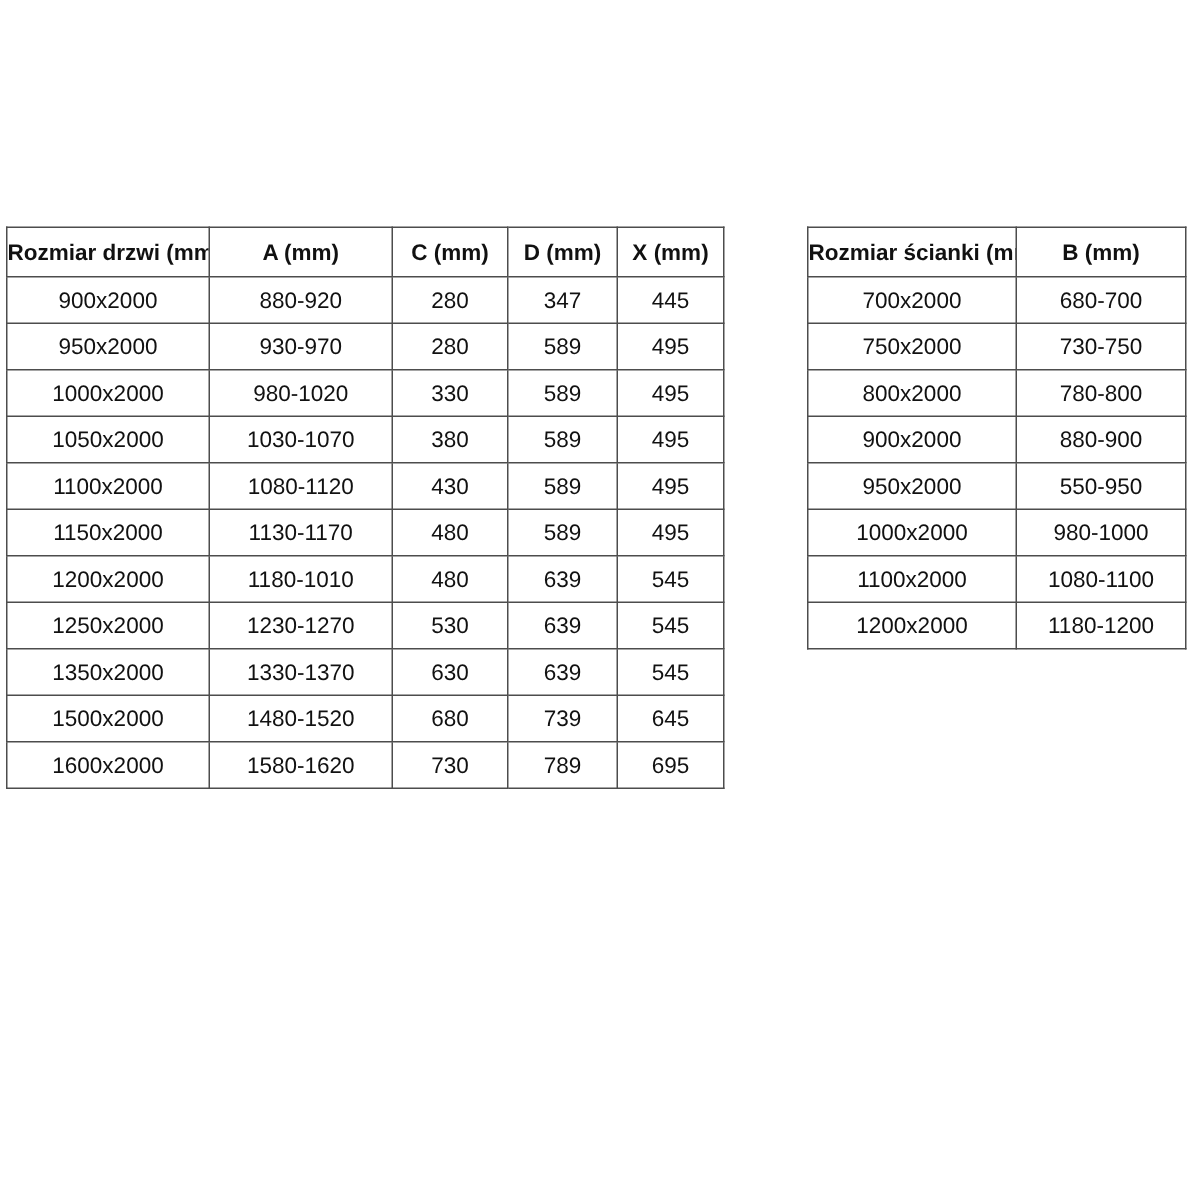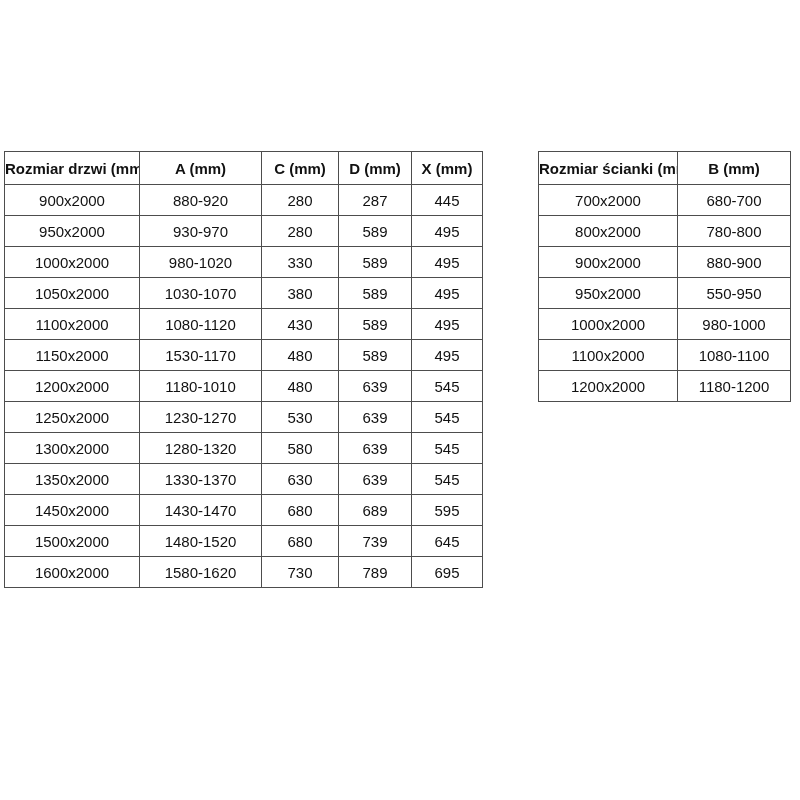--- a/index.html
+++ b/index.html
@@ -76,21 +76,21 @@
           <th>C (mm)</th>
           <th>D (mm)</th>
           <th>X (mm)</th>
         </tr>
       </thead>
       <tbody>
         <tr>
           <td>900x2000</td>
           <td>880-920</td>
           <td>280</td>
-          <td>287</td>
+          <td>347</td>
           <td>445</td>
         </tr>
         <tr>
           <td>950x2000</td>
           <td>930-970</td>
           <td>280</td>
           <td>589</td>
           <td>495</td>
         </tr>
         <tr>
@@ -109,61 +109,47 @@
         </tr>
         <tr>
           <td>1100x2000</td>
           <td>1080-1120</td>
           <td>430</td>
           <td>589</td>
           <td>495</td>
         </tr>
         <tr>
           <td>1150x2000</td>
-          <td>1530-1170</td>
+          <td>1130-1170</td>
           <td>480</td>
           <td>589</td>
           <td>495</td>
         </tr>
         <tr>
           <td>1200x2000</td>
           <td>1180-1010</td>
           <td>480</td>
           <td>639</td>
           <td>545</td>
         </tr>
         <tr>
           <td>1250x2000</td>
           <td>1230-1270</td>
           <td>530</td>
           <td>639</td>
           <td>545</td>
         </tr>
         <tr>
-          <td>1300x2000</td>
-          <td>1280-1320</td>
-          <td>580</td>
-          <td>639</td>
-          <td>545</td>
-        </tr>
-        <tr>
           <td>1350x2000</td>
           <td>1330-1370</td>
           <td>630</td>
           <td>639</td>
           <td>545</td>
         </tr>
         <tr>
-          <td>1450x2000</td>
-          <td>1430-1470</td>
-          <td>680</td>
-          <td>689</td>
-          <td>595</td>
-        </tr>
-        <tr>
           <td>1500x2000</td>
           <td>1480-1520</td>
           <td>680</td>
           <td>739</td>
           <td>645</td>
         </tr>
         <tr>
           <td>1600x2000</td>
           <td>1580-1620</td>
           <td>730</td>
@@ -182,20 +168,24 @@
           <th>Rozmiar ścianki (mm)</th>
           <th>B (mm)</th>
         </tr>
       </thead>
       <tbody>
         <tr>
           <td>700x2000</td>
           <td>680-700</td>
         </tr>
         <tr>
+          <td>750x2000</td>
+          <td>730-750</td>
+        </tr>
+        <tr>
           <td>800x2000</td>
           <td>780-800</td>
         </tr>
         <tr>
           <td>900x2000</td>
           <td>880-900</td>
         </tr>
         <tr>
           <td>950x2000</td>
           <td>550-950</td>

